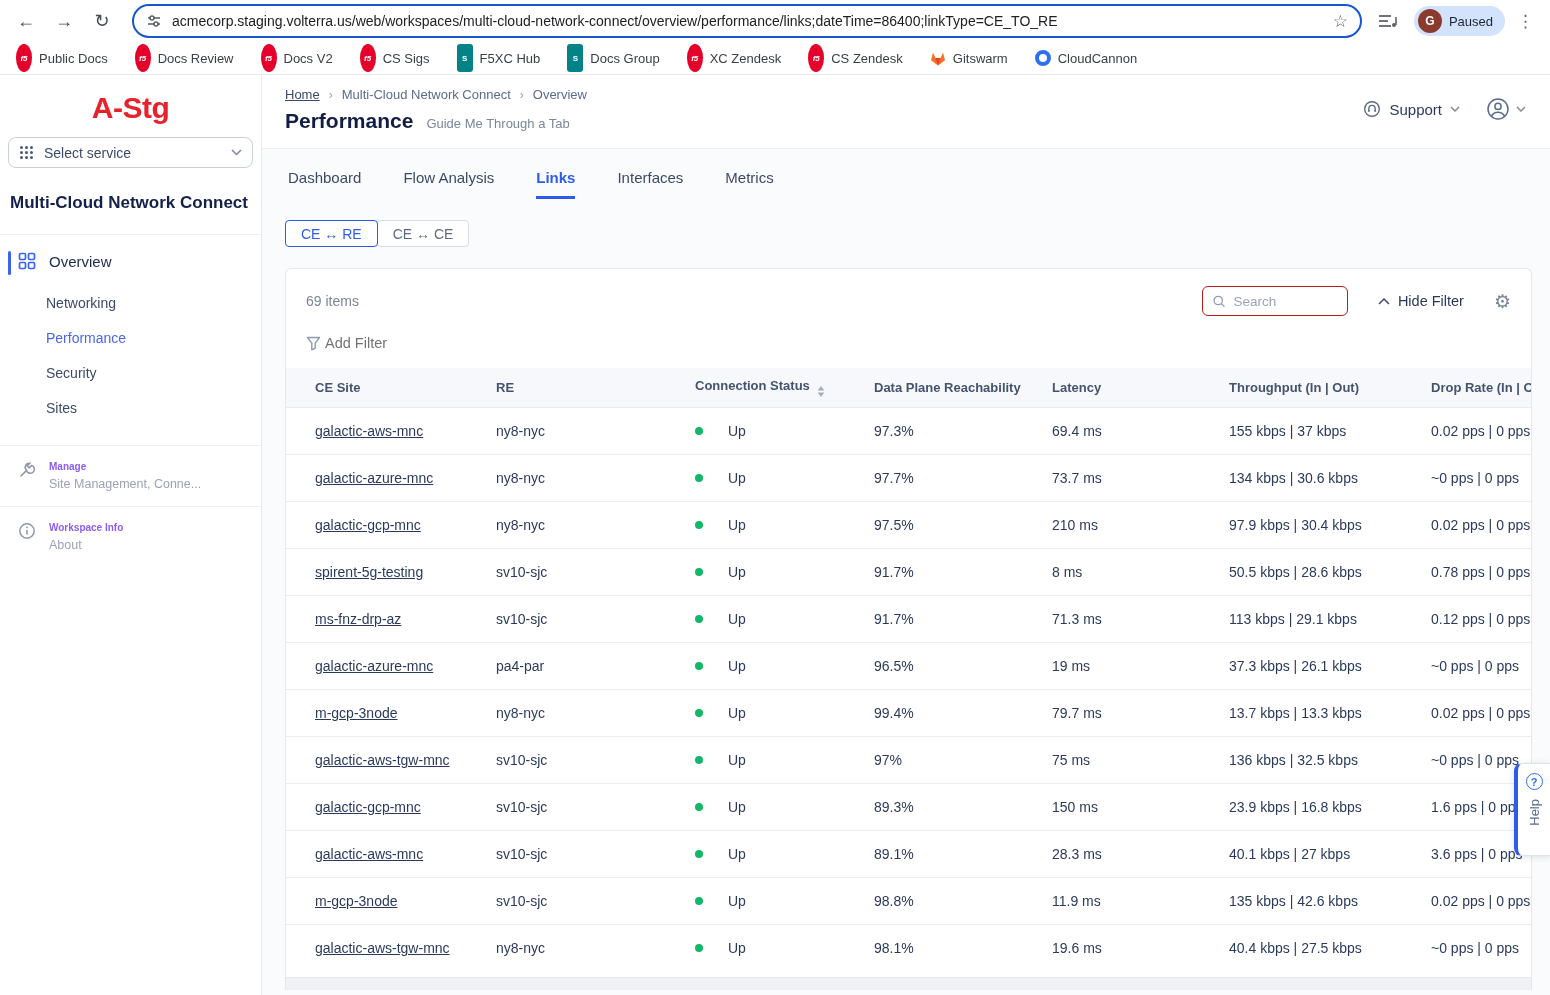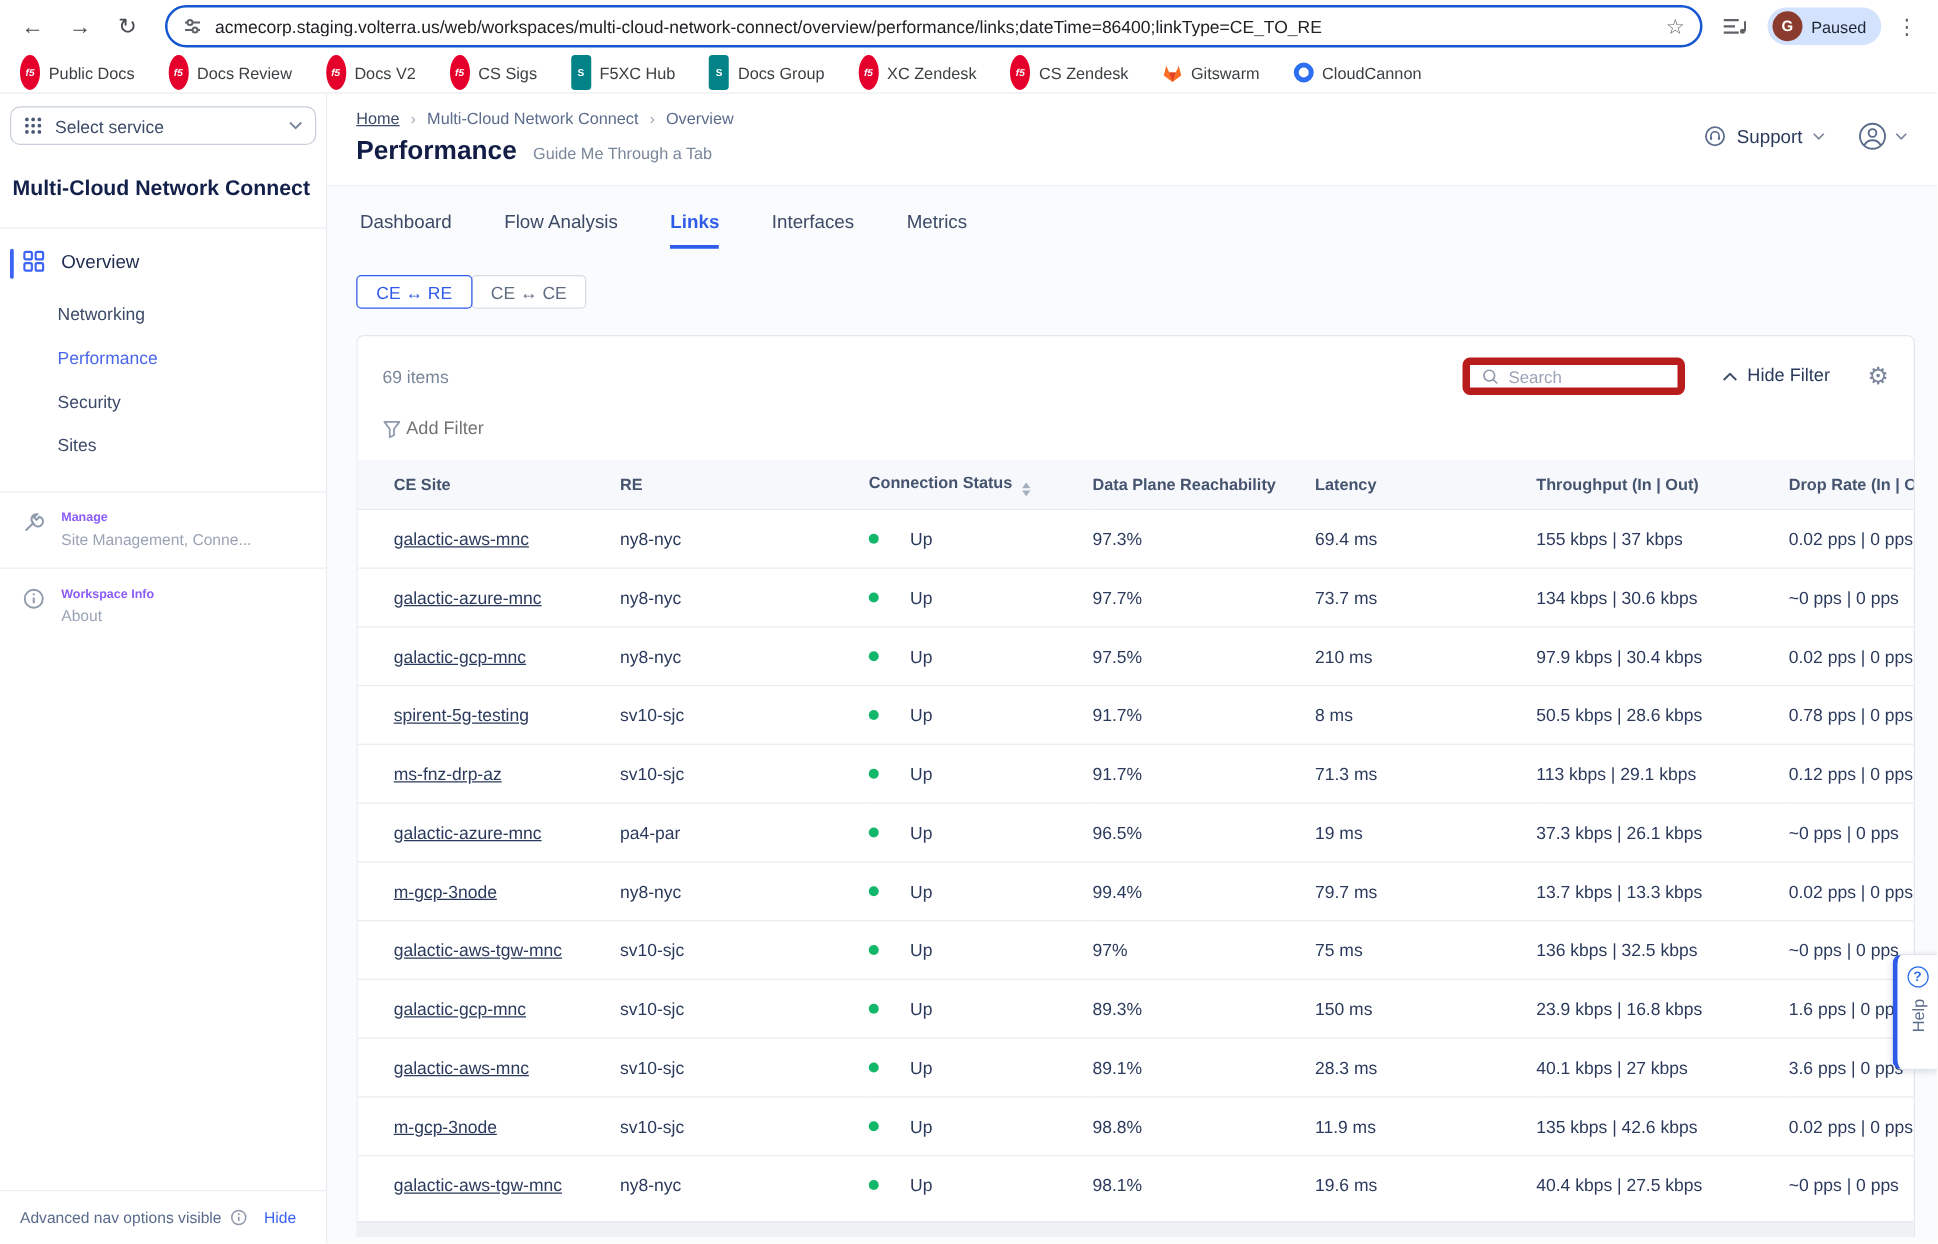--- a/index.html
+++ b/index.html
@@ -74,21 +74,21 @@
   .toggle-btn + .toggle-btn { margin-left:-1px; }
   .toolbar-right { margin-left:auto; display:flex; align-items:center; gap:40px; }
   .tb-item { display:flex; align-items:center; gap:8px; font-size:15px; color:#2B3A5C; }
   .refresh-glyph { font-size:17px; color:#7A8699; line-height:1; }
 
   
   .card { margin-top:21px; background:#fff; border:1px solid #E4E7EE; border-bottom:none; border-radius:6px 6px 0 0; height:722px; position:relative; overflow:hidden; }
   .card-row1 { display:flex; align-items:center; padding:17px 20px 0 20px; }
   .items-count { font-size:14px; color:#7A8699; }
   .card-row1-right { margin-left:auto; display:flex; align-items:center; gap:30px; }
-  .search-box { width:178px; height:30px; border:6px solid #b91c1c; border-radius:6px; display:flex; align-items:center; gap:8px; padding:0 10px;margin-left:44px; }
+  .search-box { width:146px; height:30px; border:1px solid #b91c1c; border-radius:6px; display:flex; align-items:center; gap:8px; padding:0 10px;margin-left:44px; }
   .search-box input { border:none; outline:none; width:100%; font-size:13.5px; color:#2B3A5C; font-family:inherit; }
   .search-box input::placeholder { color:#9AA3B5; }
   .hide-filter { display:flex; align-items:center; gap:8px; font-size:14.5px; color:#2B3A5C; }
   .gear-glyph { font-size:19px; color:#7A8699; line-height:1; }
   .add-filter { display:flex; align-items:center; gap:4px; margin:19px 0 0 20px; font-size:14.5px; color:#737373; }
 
   .table-wrap { margin-top:17px; overflow:hidden; }
   table.links { border-collapse:collapse; table-layout:fixed; min-width:1320px; }
   table.links th { background:#F7F8FB; text-align:left; font-size:13px; font-weight:700; color:#44536E; padding:10px 8px 10px 0; white-space:nowrap; }
   table.links th:first-child, table.links td:first-child { padding-left:29px; }
@@ -191,20 +191,21 @@
       </span>
     <span class="bm-item">
         <span class="bm-ico bm-cc"></span>
         <span>CloudCannon</span>
       </span>
   </div>
 
   <div class="app">
 
     <div class="sidebar">
+      <div class="logo">A-Stg</div>
       <div class="select-service">
         <span>
           <svg width="15" height="15" viewBox="0 0 15 15">
               <g fill="#4A5878">
                 <circle cx="2.5" cy="2.5" r="1.5"></circle>
                 <circle cx="7.5" cy="2.5" r="1.5"></circle>
                 <circle cx="12.5" cy="2.5" r="1.5"></circle>
                 <circle cx="2.5" cy="7.5" r="1.5"></circle>
                 <circle cx="7.5" cy="7.5" r="1.5"></circle>
                 <circle cx="12.5" cy="7.5" r="1.5"></circle>
@@ -264,31 +265,20 @@
               <line x1="9" y1="8" x2="9" y2="12.5" stroke="#8E99AB" stroke-width="1.6"></line>
               <circle cx="9" cy="5.4" r="0.9" fill="#8E99AB"></circle>
             </svg>
         </span>
         <span>
           <div class="sb-sec-title">Workspace Info</div>
           <div class="sb-sec-sub">About</div>
         </span>
       </div>
 
-      <div class="sb-footer">
-        <span>Advanced nav options visible</span>
-        <span>
-          <svg width="14" height="14" viewBox="0 0 14 14">
-              <circle cx="7" cy="7" r="5.6" fill="none" stroke="#8E99AB" stroke-width="1.2"></circle>
-              <line x1="7" y1="6.3" x2="7" y2="9.8" stroke="#8E99AB" stroke-width="1.3"></line>
-              <circle cx="7" cy="4.3" r="0.8" fill="#8E99AB"></circle>
-            </svg>
-        </span>
-        <span class="hide-link">Hide</span>
-      </div>
     </div>
 
     <div class="main">
 
       <div class="main-header">
         <div class="breadcrumb">
           <span class="bc-home">Home</span>
           <span class="bc-sep">›</span>
           <span>Multi-Cloud Network Connect</span>
           <span class="bc-sep">›</span>

